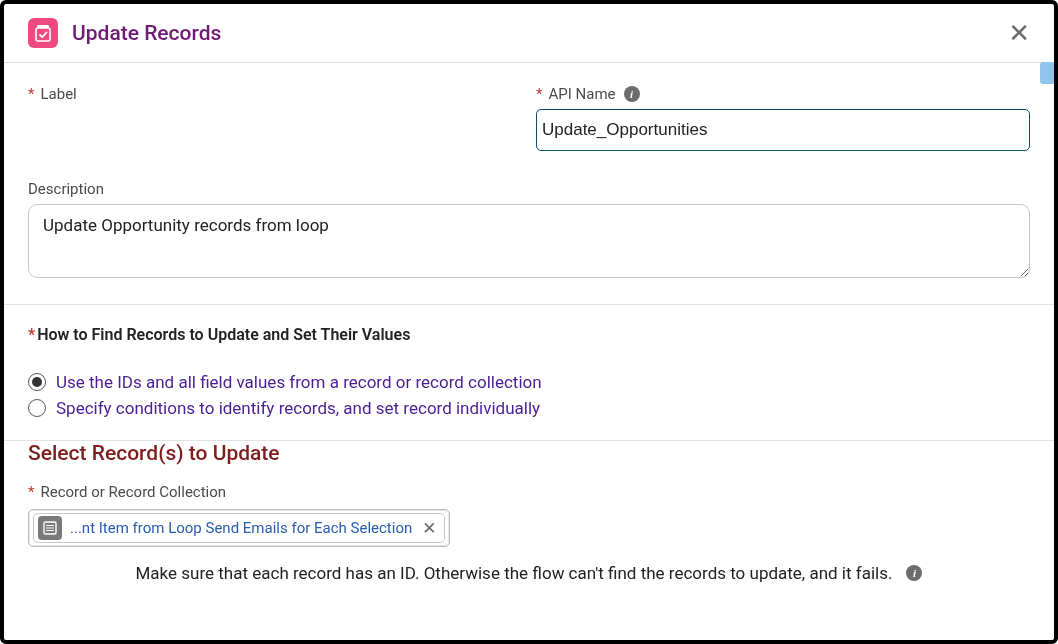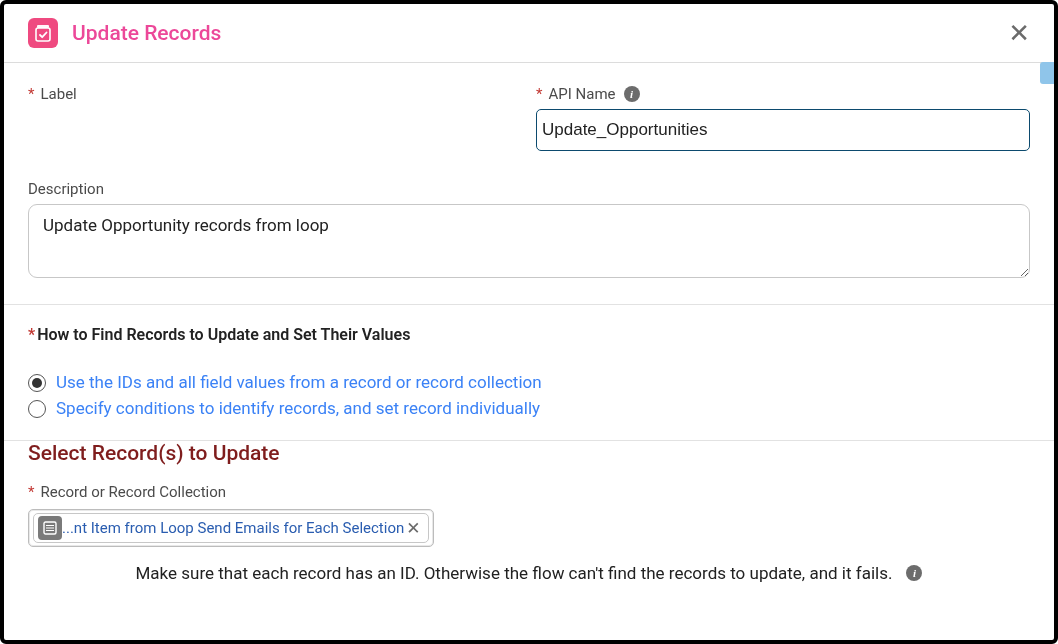--- a/index.html
+++ b/index.html
@@ -30,21 +30,21 @@
     border-radius: 6px;
     display: flex;
     align-items: center;
     justify-content: center;
     margin-right: 14px;
   }
   .header-icon svg { display: block; }
   .header-title {
     font-size: 21px;
     font-weight: 500;
-    color: #ec4899;
+    color: #701a75;
   }
   .close-btn {
     margin-left: auto;
     font-size: 26px;
     color: #6b6b6b;
     cursor: pointer;
     line-height: 1;
     background: none; border: none;
     padding: 0 4px;
   }
@@ -125,25 +125,25 @@
   }
   .section-label {
     font-size: 16px;
     font-weight: 600;
     color: #222;
     margin-bottom: 28px;
   }
   .section-label .req { font-weight: 600; }
   .radio-row {
     display: flex;
-    align-items: flex-end;
+    align-items: center;
     gap: 10px;
     margin-bottom: 6px;
     font-size: 17px;
-    color: #3b82f6;
+    color: #4c1d95;
   }
   .radio {
     width: 18px;
     height: 18px;
     border: 1.5px solid #555;
     border-radius: 50%;
     display: inline-flex;
     align-items: center;
     justify-content: center;
     cursor: pointer;
@@ -168,20 +168,21 @@
     border: 1px solid #bcbcbc;
     border-radius: 5px;
     height: 38px;
     padding: 0 4px;
     box-shadow: inset 0 0 0 1px #e8e8e8;
     background: #fff;
   }
   .pill {
     display: flex;
     align-items: center;
+    gap: 8px;
     height: 30px;
     border: 1px solid #c7c7c7;
     border-radius: 5px;
     padding: 0 6px 0 4px;
     background: #fff;
   }
   .pill-icon {
     width: 24px;
     height: 24px;
     background: #7a7a7a;

